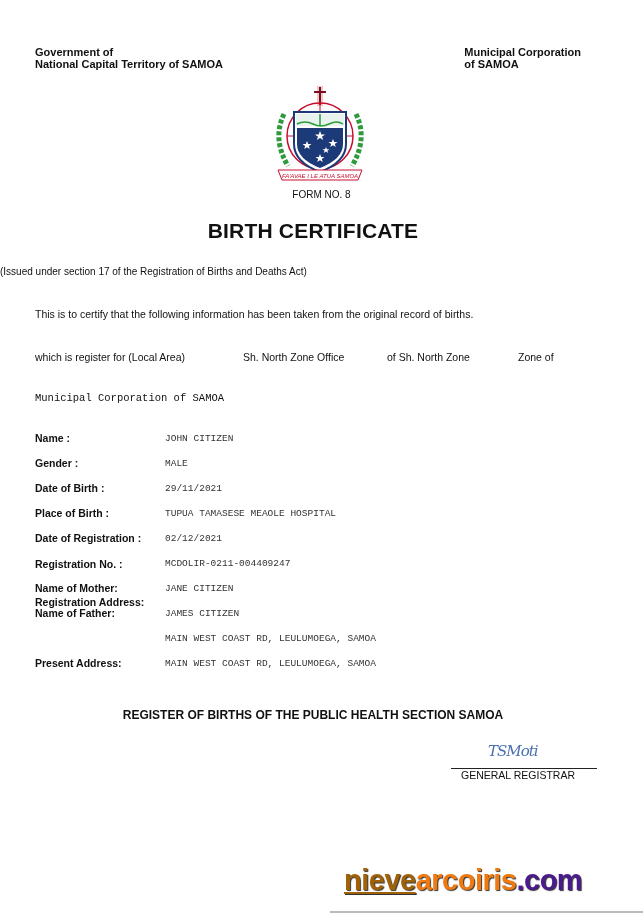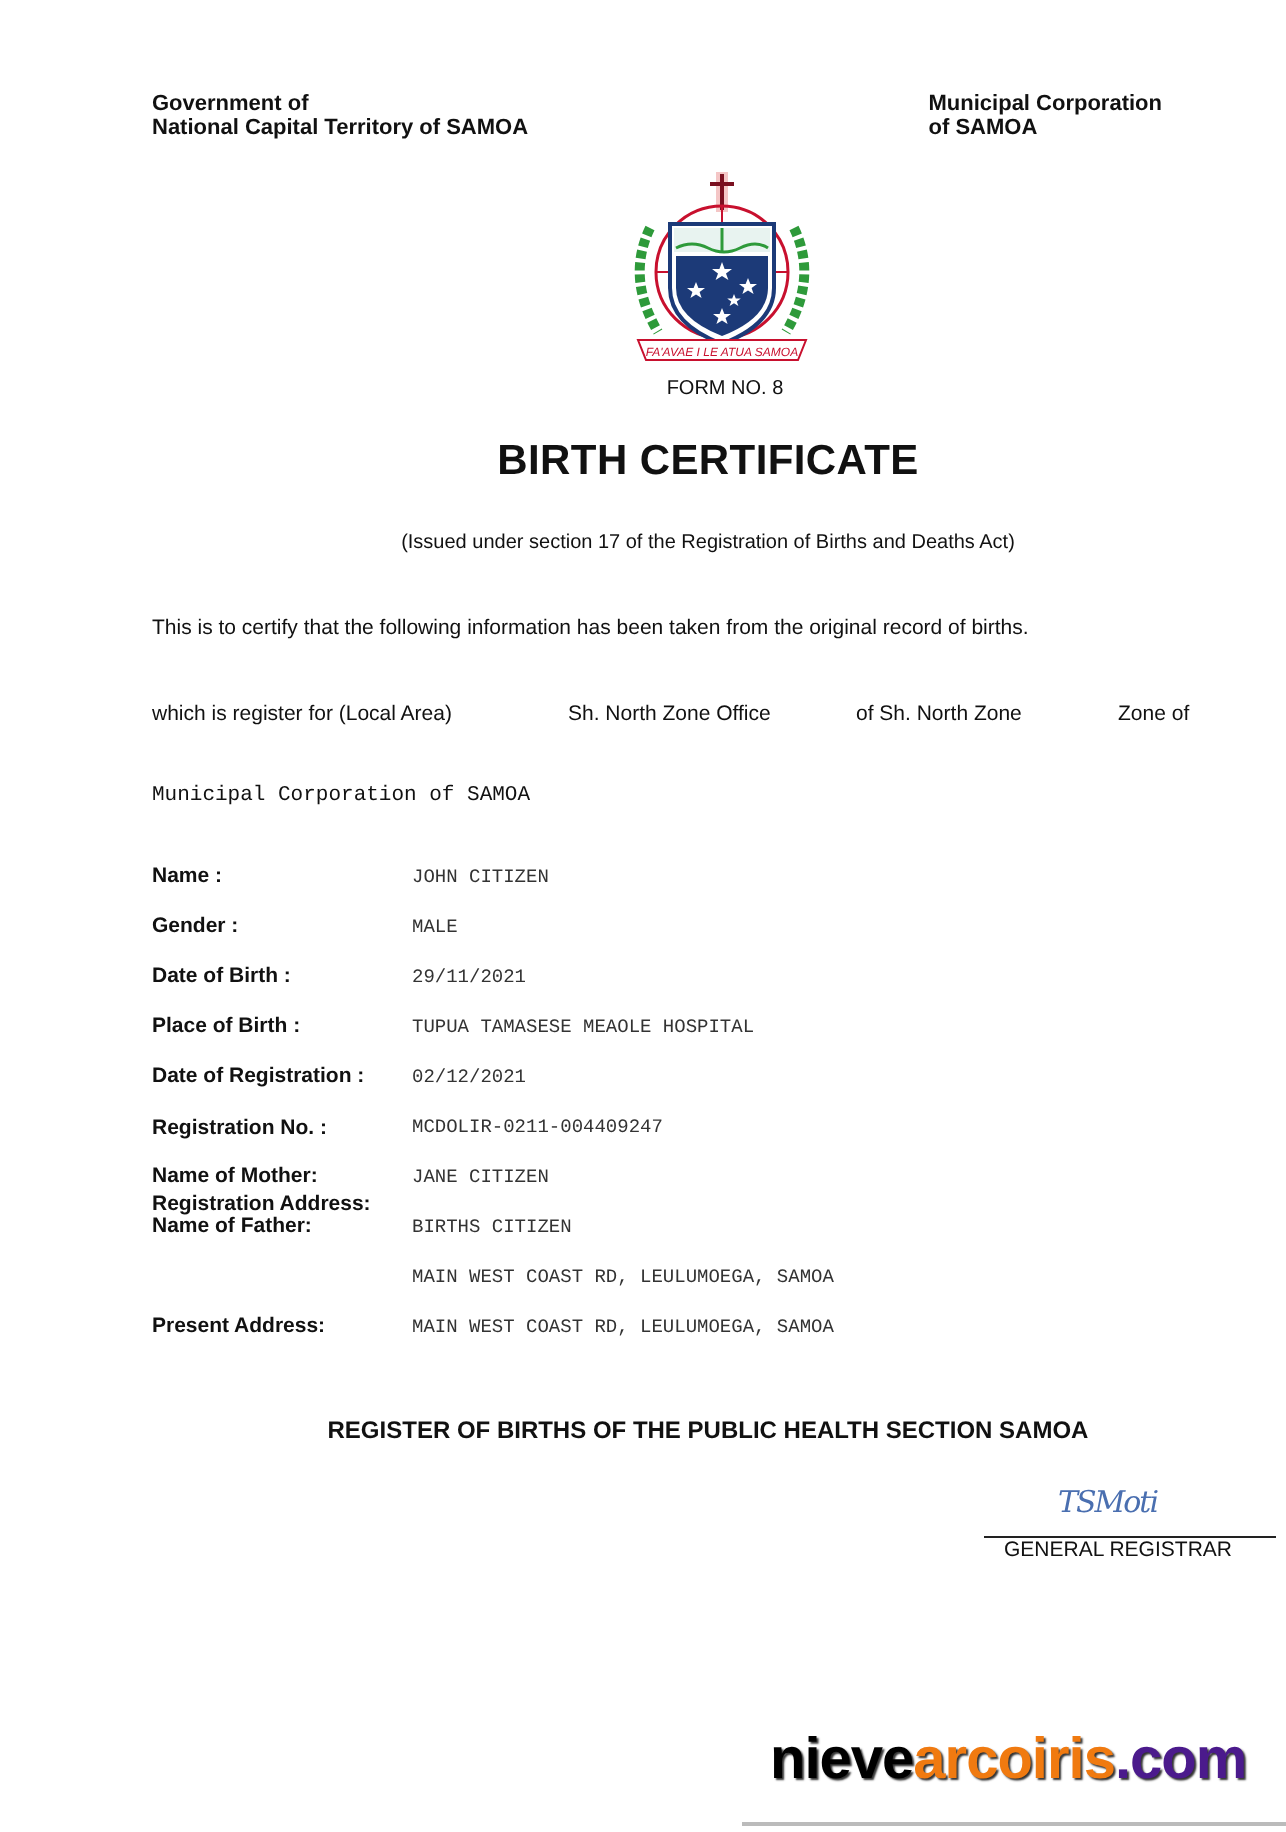--- a/index.html
+++ b/index.html
@@ -1,38 +1,38 @@
 <!DOCTYPE html>
 <html><head>
 <meta charset="utf-8">
 <style>
   html, body { margin:0; padding:0; }
   body { width:643px; height:916px; background:#ffffff; position:relative; overflow:hidden;
          font-family:"Liberation Sans", sans-serif; color:#111; }
-  .abs { position:absolute;margin-left:41px; }
+  .abs { position:absolute; }
   .hdr { font-size:11px; font-weight:bold; line-height:12px; }
   .hdr-left { left:35px; top:46px; }
   .hdr-right { right:62px; top:46px; text-align:left; }
   .emblem { left:270px; top:84px; width:100px; height:100px; }
   .formno { left:0; width:643px; top:189px; text-align:center; font-size:10px; }
   .title { left:0; width:626px; top:219px; text-align:center; font-size:21px; font-weight:bold; letter-spacing:0.2px; }
-  .subtitle { left:0; width:626px; top:266px; text-align:center; font-size:10px; }
+  .subtitle { left:0; width:626px; top:266px; font-size:10px; }
   .para { font-size:10.5px; }
   .certify { left:35px; top:308px; }
   .reg-line { top:351px; font-size:10.5px; }
   .muni { left:35px; top:392px;font-family:Liberation Mono, monospace; }
   .field-label { left:35px; font-size:10.5px; font-weight:bold; }
   .field-value { left:165px; font-family:"Liberation Mono", monospace; font-size:9.5px; color:#333; }
   .footer-title { left:0; width:626px; top:708px; text-align:center; font-size:12px; font-weight:bold; }
   .sig { left:488px; top:742px; font-family:"DejaVu Serif", serif; font-style:italic; font-size:15px; color:#4a6fb0; letter-spacing:-1px; }
   .sig-line { left:451px; top:768px; width:146px; height:1px; background:#222; }
   .registrar { left:451px; width:134px; top:769px; text-align:center; font-size:10.5px; }
   .watermark { left:344px; top:864px; font-size:29px; font-weight:bold; font-family:"Liberation Sans", sans-serif;
                text-shadow:1px 1px 1px #333; letter-spacing:-0.5px; }
-  .wm-a { color:#000000; } .wm-b { color:#f07a10; } .wm-c { color:#4b1a8c; }
+  .wm-a { color:#a16207;text-decoration:underline; } .wm-b { color:#f07a10; } .wm-c { color:#4b1a8c; }
   .wm-bar { left:330px; top:911px; width:313px; height:2px; background:#bbb; }
 </style>
 </head>
 <body>
 
 <div class="abs hdr hdr-left">
   <div>Government of</div>
   <div>National Capital Territory of SAMOA</div>
 </div>
 <div class="abs hdr hdr-right">
@@ -101,21 +101,21 @@
   <div class="abs field-label" style="top:532px;">Date of Registration :</div>
   <div class="abs field-value" style="top:533px;">02/12/2021</div>
 
   <div class="abs field-label" style="top:558px;">Registration No. :</div>
   <div class="abs field-value" style="top:558px;">MCDOLIR-0211-004409247</div>
 
   <div class="abs field-label" style="top:582px;">Name of Mother:</div>
   <div class="abs field-value" style="top:583px;">JANE CITIZEN</div>
 
   <div class="abs field-label" style="top:607px;">Name of Father:</div>
-  <div class="abs field-value" style="top:608px;">BIRTHS CITIZEN</div>
+  <div class="abs field-value" style="top:608px;">JAMES CITIZEN</div>
 
   <div class="abs field-label" style="top:596px;">Registration  Address:</div>
   <div class="abs field-value" style="top:633px;">MAIN WEST COAST RD, LEULUMOEGA, SAMOA</div>
 
   <div class="abs field-label" style="top:657px;">Present  Address:</div>
   <div class="abs field-value" style="top:658px;">MAIN WEST COAST RD, LEULUMOEGA, SAMOA</div>
 </div>
 
 <div class="abs footer-title">REGISTER OF BIRTHS OF THE PUBLIC HEALTH SECTION SAMOA</div>
 

